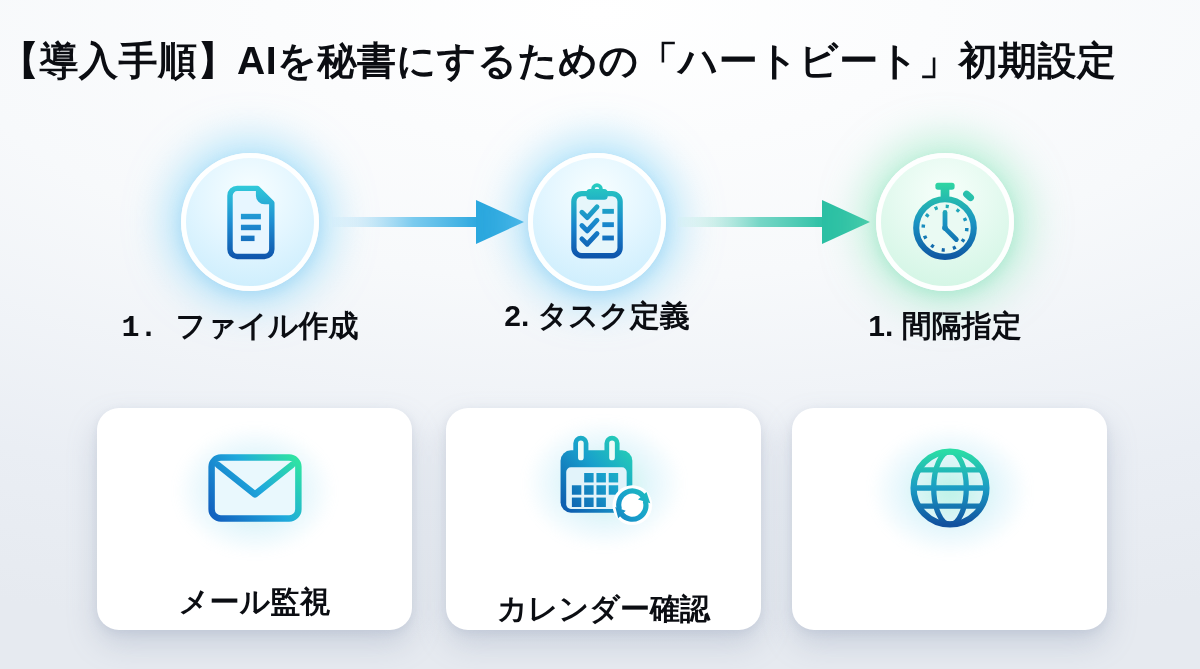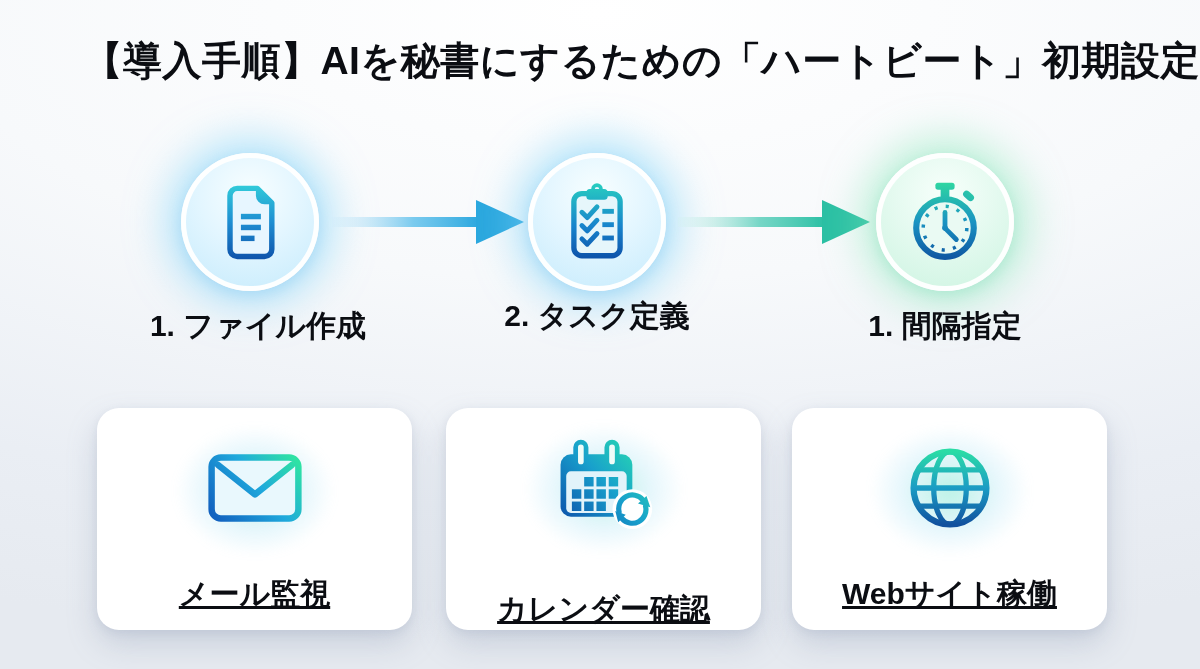--- a/index.html
+++ b/index.html
@@ -12,21 +12,21 @@
     width: 1200px;
     height: 669px;
     overflow: hidden;
     background: radial-gradient(130% 95% at 50% 2%, #ffffff 0%, #f7f9fb 42%, #eaeef4 78%, #e6eaf0 100%);
   }
   .title {
     position: absolute;
     top: 34px; left: 0;
     width: 100%;
     margin: 0;
-    text-align: right;
+    text-align: left;
     font-size: 39px;
     font-weight: 700;
     color: #0b0d12;
     letter-spacing: 0.5px;
   }
   
   .step-circle {
     position: absolute;
     width: 128px; height: 128px;
     border-radius: 50%;
@@ -72,23 +72,22 @@
     left: 50%; top: 52%;
     transform: translate(-50%,-50%);
     border-radius: 50%;
     background: radial-gradient(closest-side, rgba(94,224,196,0.42), rgba(120,210,240,0.18) 60%, rgba(94,224,196,0) 100%);
     filter: blur(5px);
   }
   .card-label {
     font-size: 30px;
     font-weight: 700;
     color: #0b0d12;
-    margin-top: 6px;
+    margin-top: 14px;
     white-space: nowrap;
-    text-decoration: underline;
   }
   svg { display: block; }
 </style>
 </head>
 <body>
 
 <div class="canvas">
 
   <h1 class="title">【導入手順】AIを秘書にするための「ハートビート」初期設定</h1>
 
@@ -169,21 +168,21 @@
         <rect x="39" y="9" width="10" height="10" fill="url(#gSw)"></rect>
         <rect x="64" y="13" width="14" height="8" rx="4" fill="url(#gSw)" transform="rotate(42 71 17)"></rect>
         <circle cx="44" cy="54" r="33" fill="#eafaf3" stroke="url(#gSw)" stroke-width="7"></circle>
         <circle cx="44" cy="54" r="25" fill="none" stroke="url(#gSw)" stroke-width="4" stroke-dasharray="3.6 9.5"></circle>
         <path d="M44 54 V36" stroke="url(#gSw)" stroke-width="5.5" stroke-linecap="round"></path>
         <path d="M44 54 L57 67" stroke="url(#gSw)" stroke-width="5.5" stroke-linecap="round"></path>
         <circle cx="44" cy="54" r="3.2" fill="url(#gSw)"></circle>
       </svg>
     </div>
 
-    <div class="step-label" style="left:98px; top:306px;">1. ファイル作成</div>
+    <div class="step-label" style="left:80px; top:306px;font-family:Liberation Mono, monospace;">1. ファイル作成</div>
     <div class="step-label" style="left:437px; top:296px;">2. タスク定義</div>
     <div class="step-label" style="left:785px; top:306px;">1. 間隔指定</div>
   </div>
 
   <div>
 
     <div class="card" style="left:97px;">
       <div class="card-icon-wrap">
         <div class="icon-glow"></div>
         <svg width="96" height="72" viewBox="0 0 104 78">
@@ -249,17 +248,16 @@
               <stop offset="1" stop-color="#11519e"></stop>
             </linearGradient>
           </defs>
           <circle cx="48" cy="48" r="38" fill="none" stroke="url(#gGlobe)" stroke-width="6.5"></circle>
           <ellipse cx="48" cy="48" rx="17" ry="38" fill="none" stroke="url(#gGlobe)" stroke-width="5.5"></ellipse>
           <line x1="10" y1="48" x2="86" y2="48" stroke="url(#gGlobe)" stroke-width="5.5"></line>
           <line x1="15" y1="29" x2="81" y2="29" stroke="url(#gGlobe)" stroke-width="5.5"></line>
           <line x1="15" y1="67" x2="81" y2="67" stroke="url(#gGlobe)" stroke-width="5.5"></line>
         </svg>
       </div>
-      <div class="card-label">Webサイト稼働</div>
     </div>
   </div>
 
 </div>
 
 </body></html>

